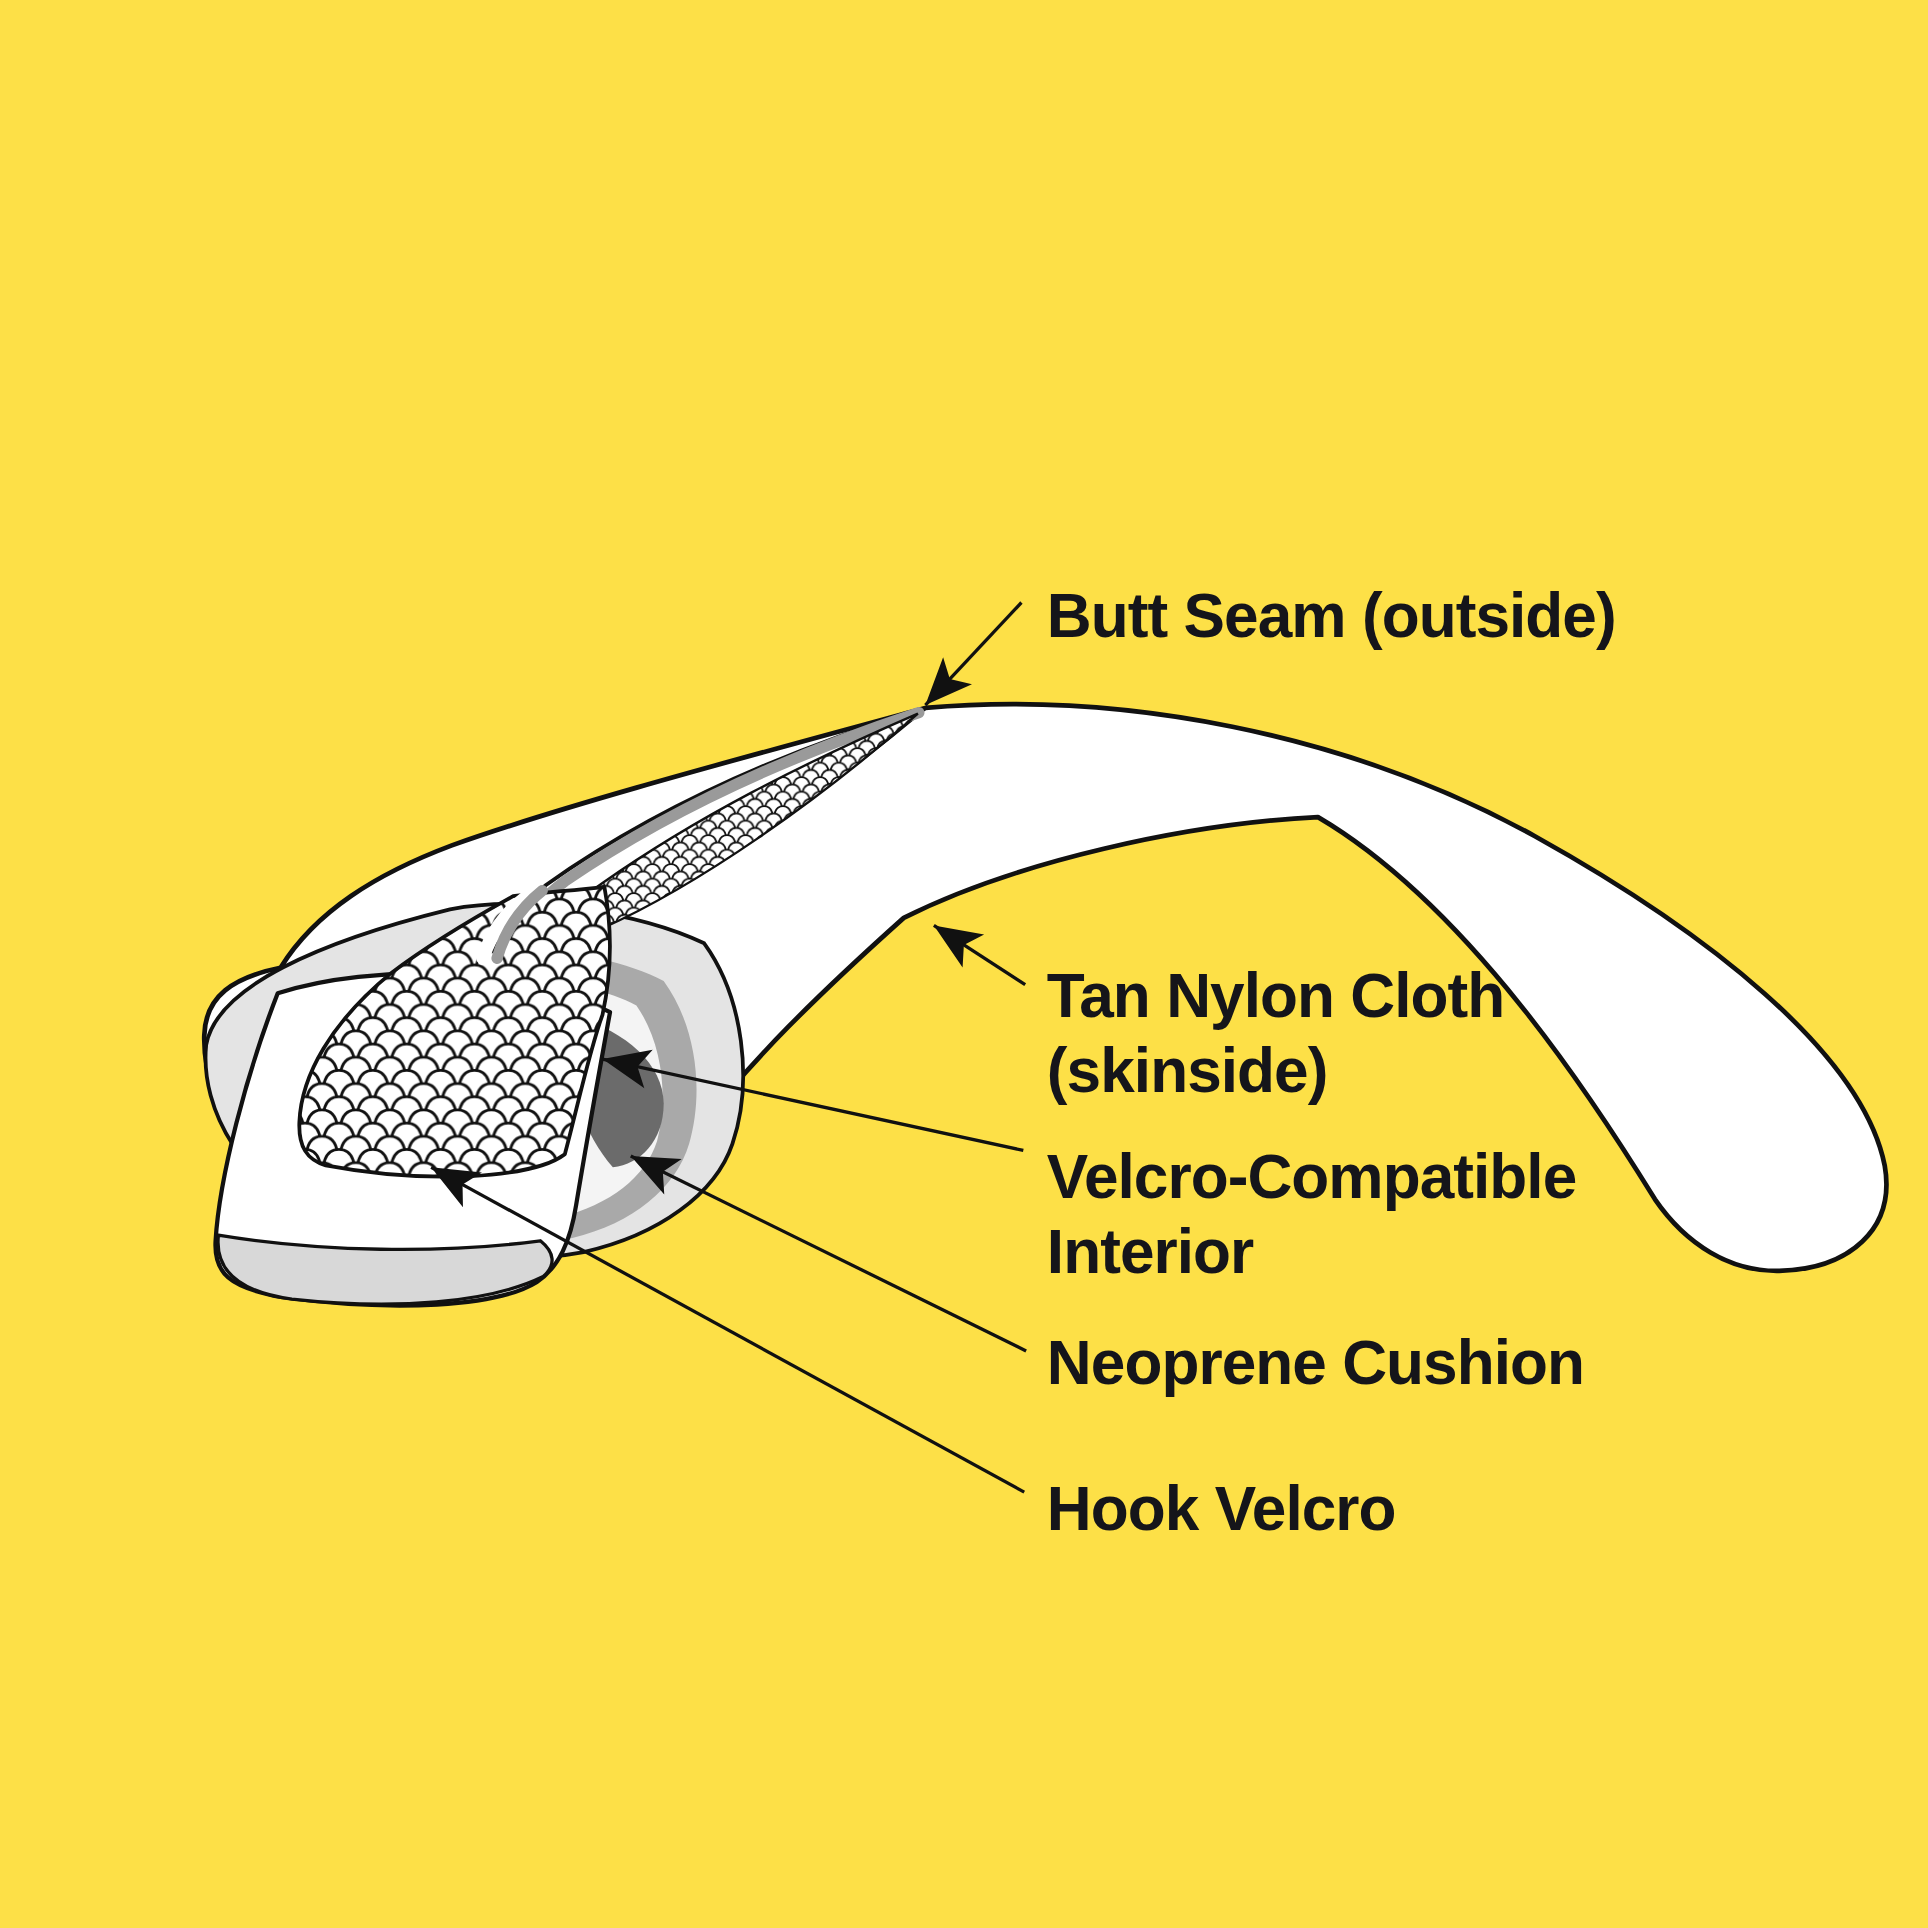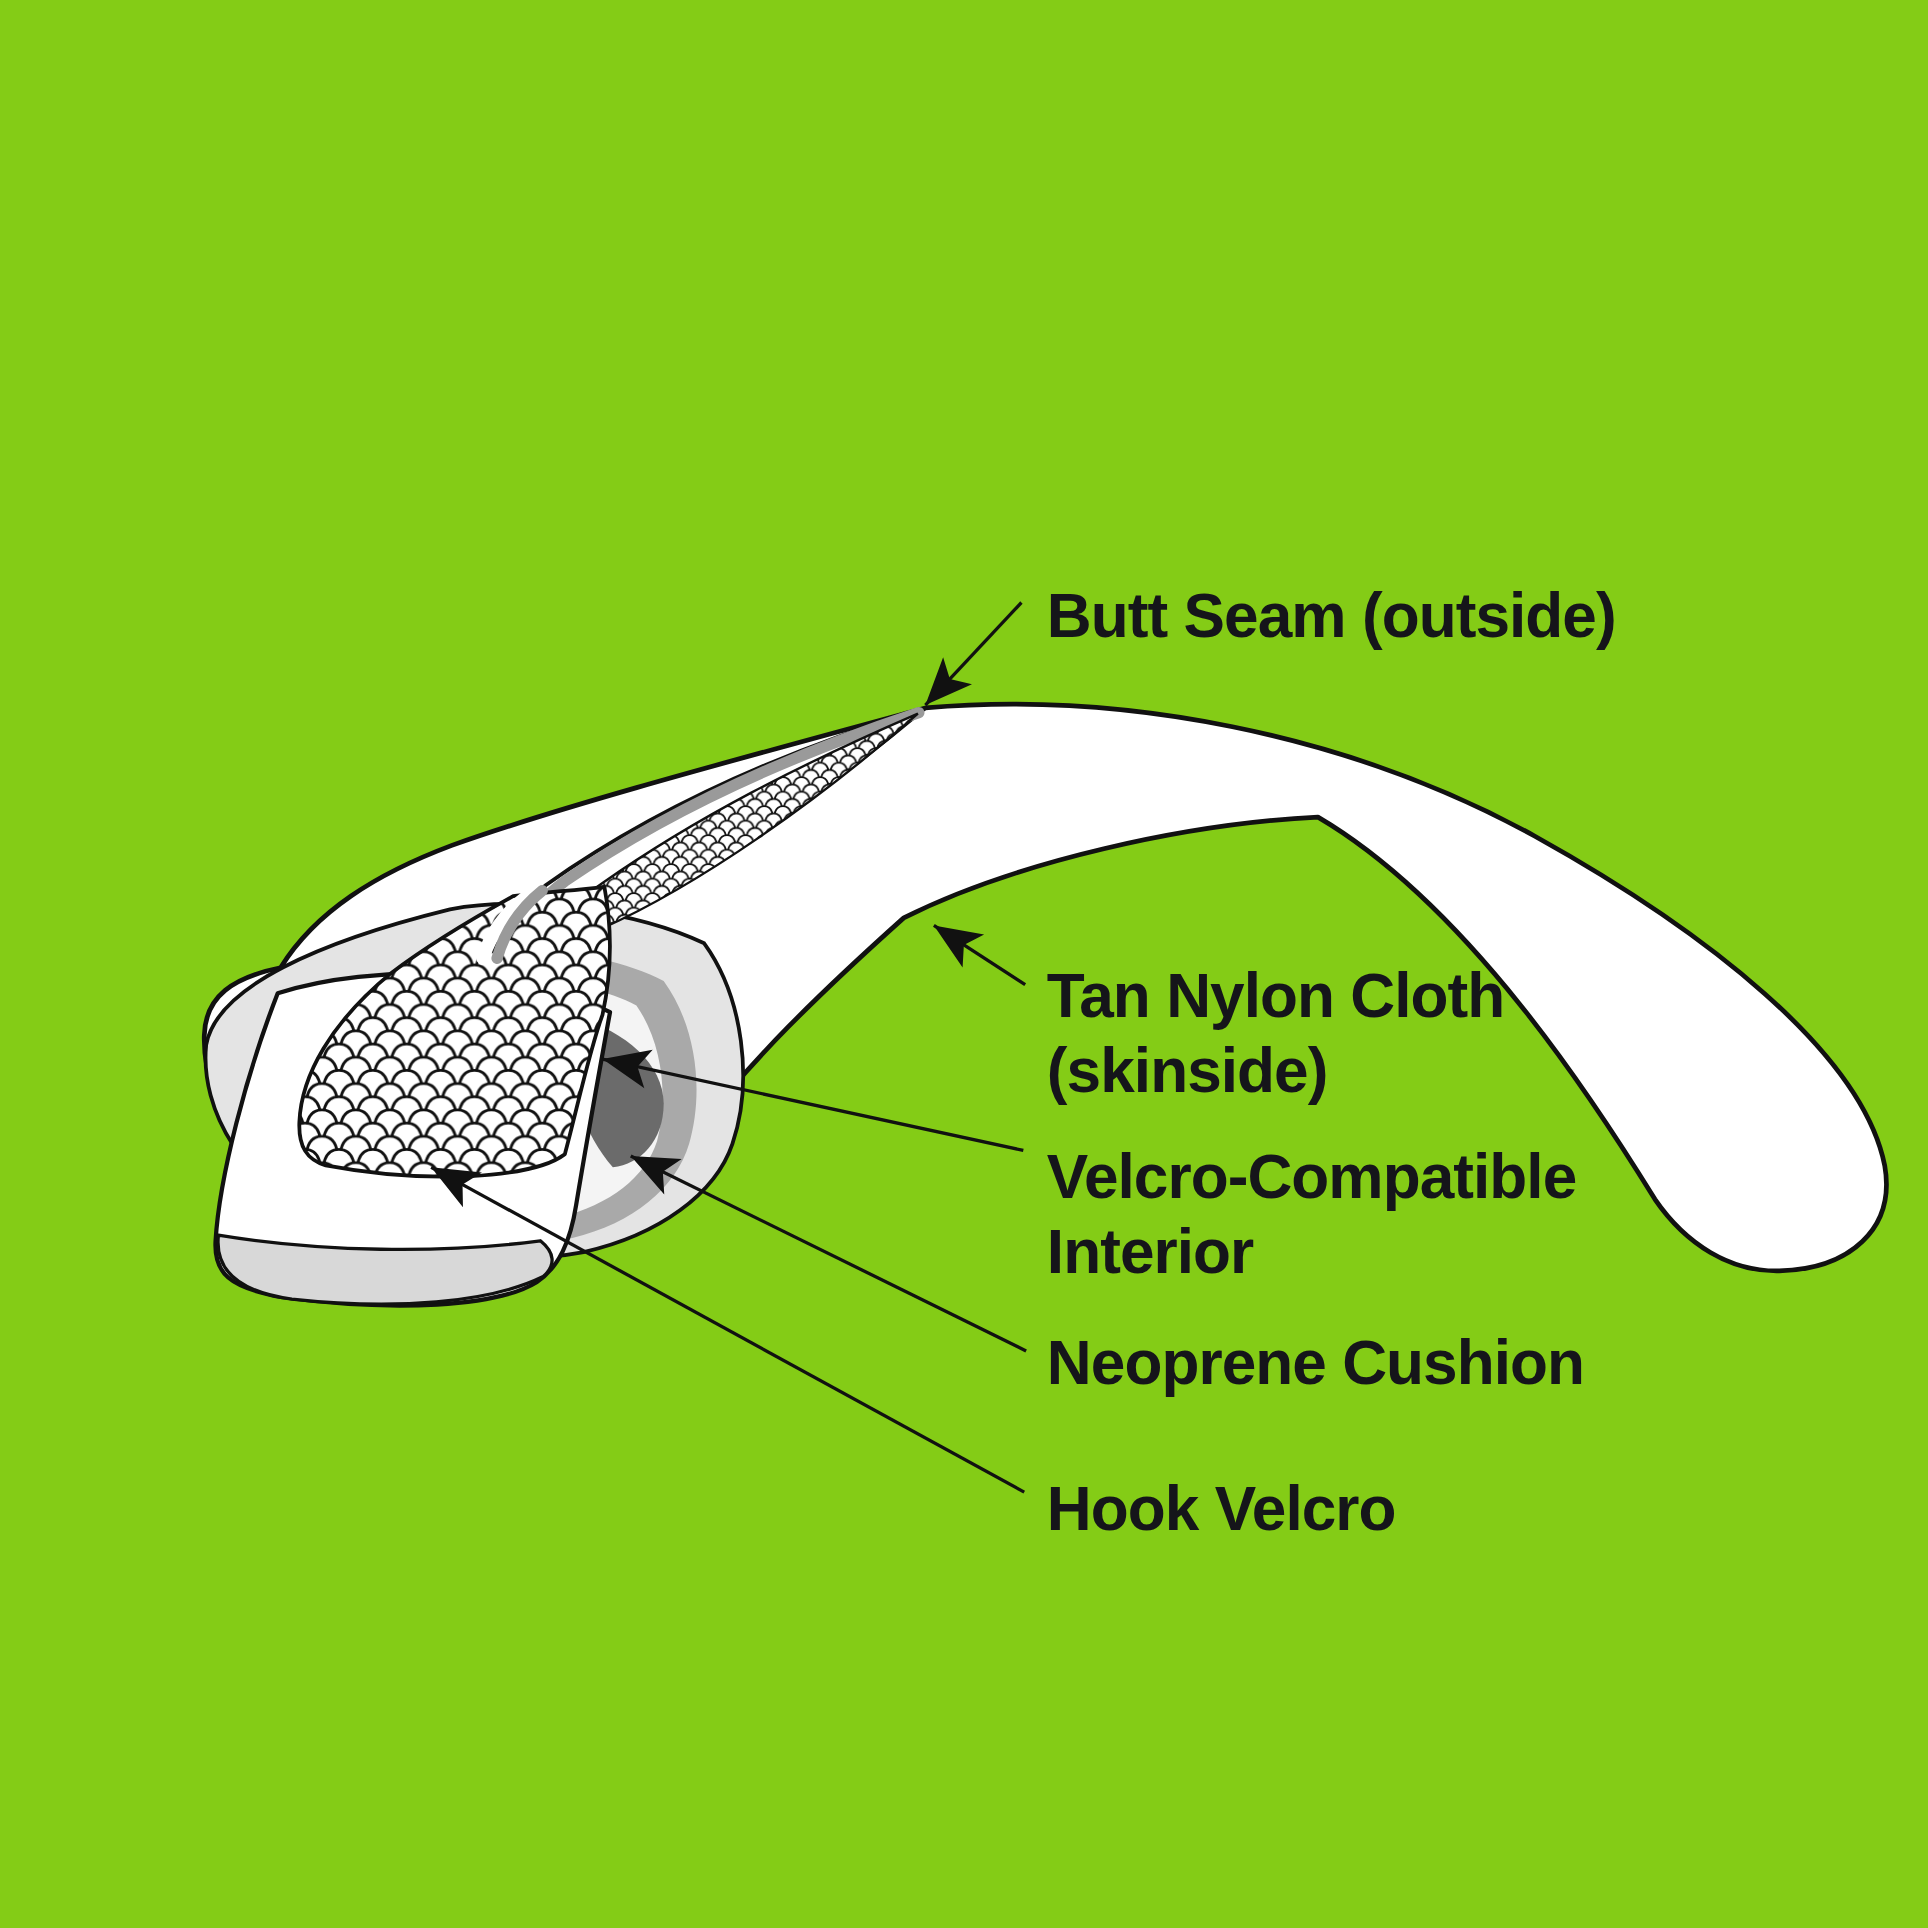--- a/index.html
+++ b/index.html
@@ -1,16 +1,16 @@
 <!DOCTYPE html>
 <html style="font-size:15px"><head>
 <meta charset="utf-8">
 <style>
   html,body{margin:0;padding:0;background:#ffffff;}
-  .stage{position:relative;width:1928px;height:1928px;background:#84cc16;overflow:hidden;}
+  .stage{position:relative;width:1928px;height:1928px;background:#fde047;overflow:hidden;}
   svg{display:block;width:100%;height:100%;}
   text{font-family:"Liberation Sans","DejaVu Sans",sans-serif;
        font-size:66px;font-weight:600;letter-spacing:-1px;fill:#15151a;}
 </style>
 </head>
 <body>
 
 <div class="stage">
 <svg viewBox="0 0 2048 2048" xmlns="http://www.w3.org/2000/svg">
 

